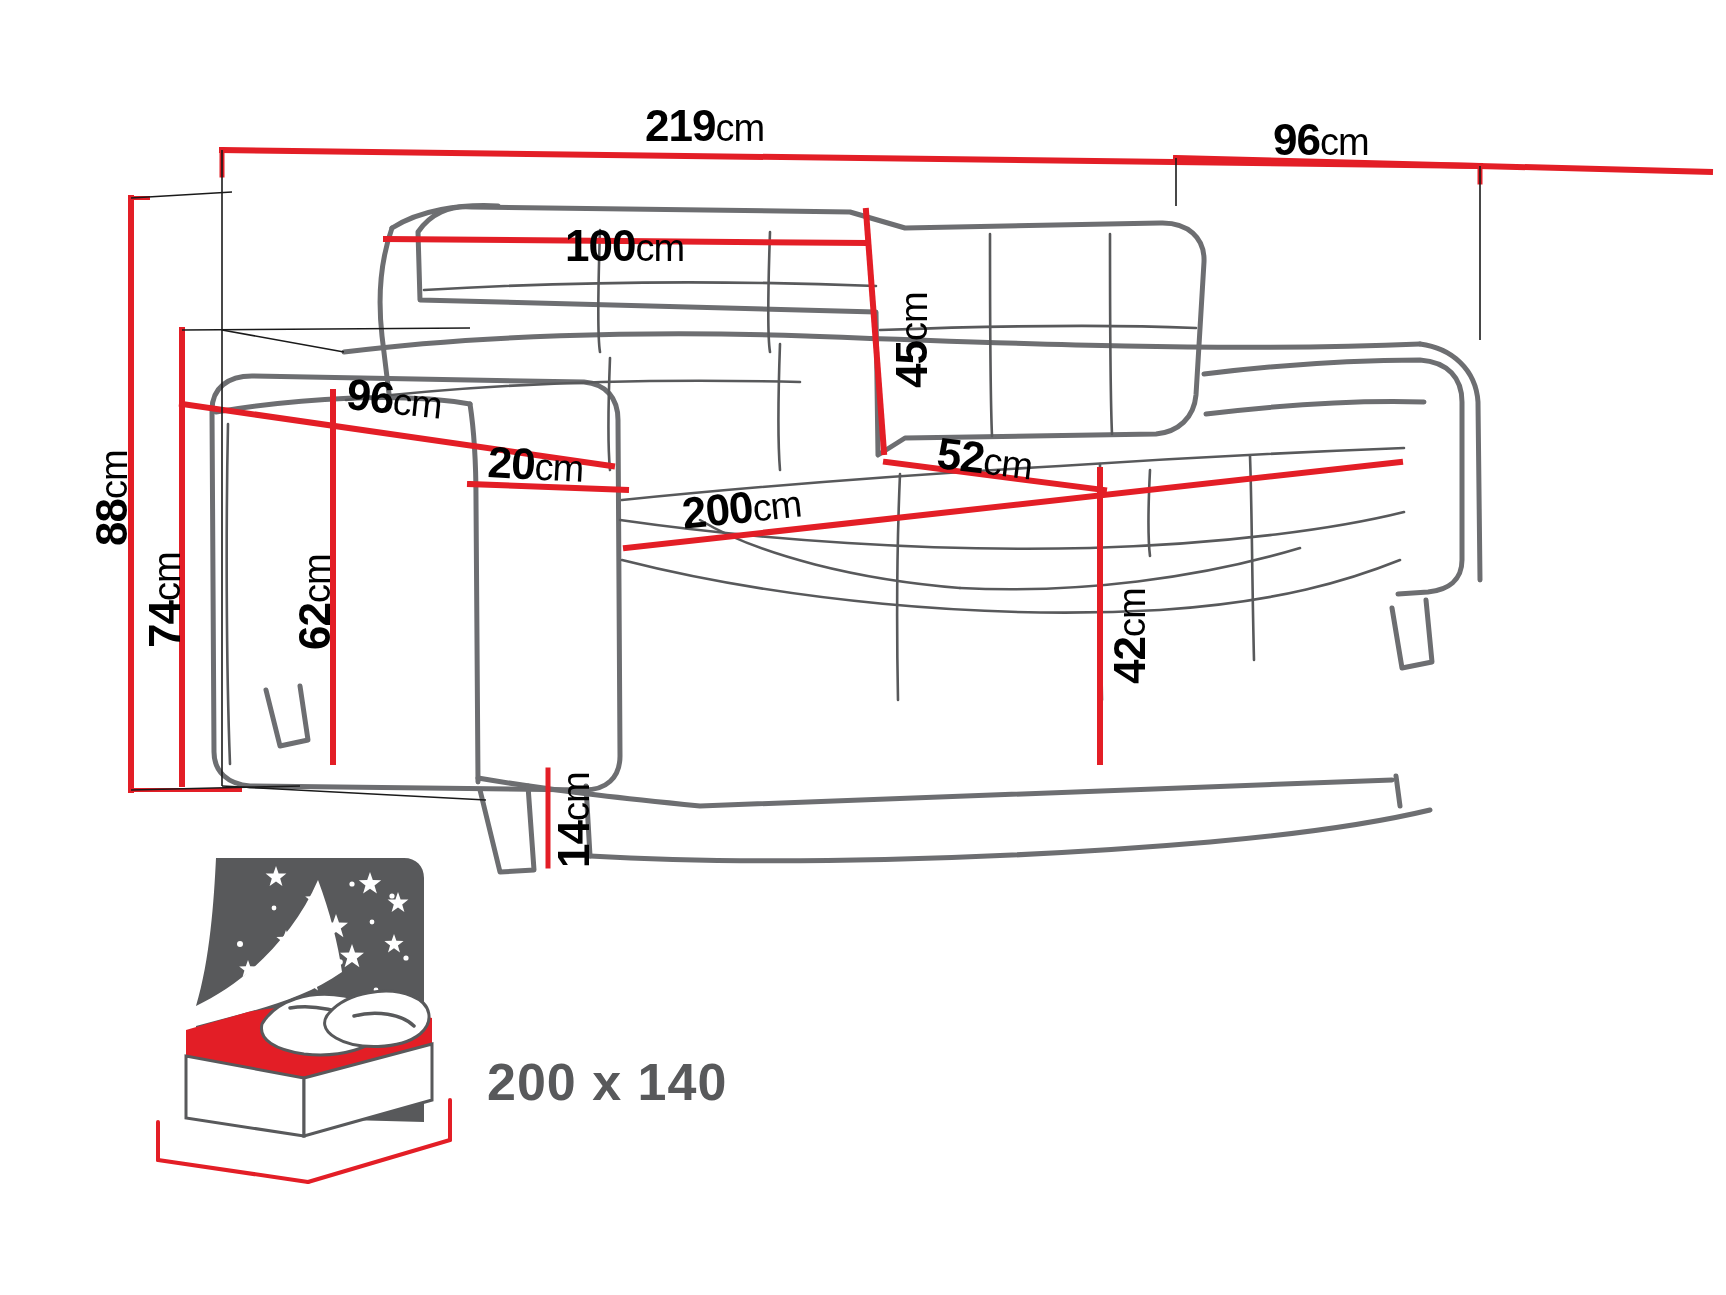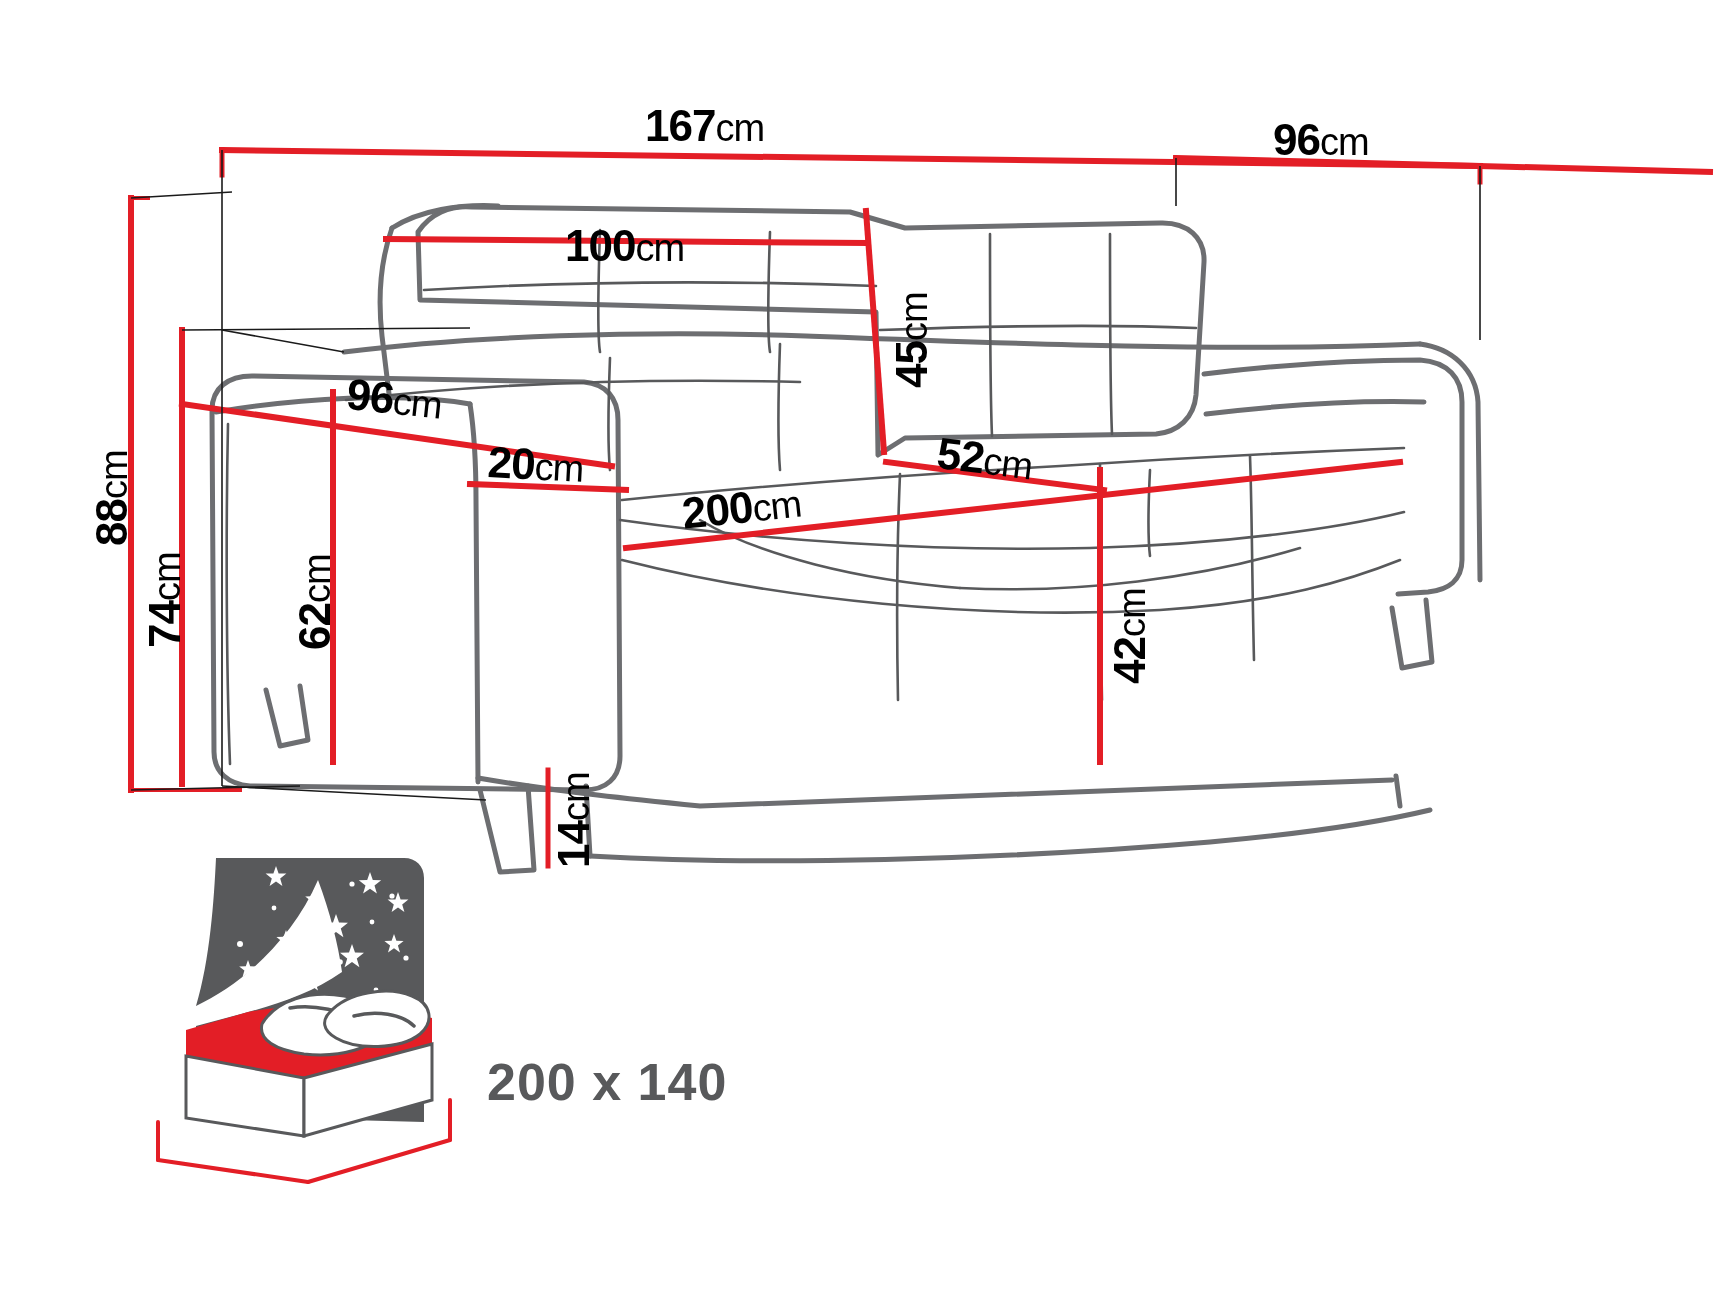--- a/index.html
+++ b/index.html
@@ -257,21 +257,21 @@
         <line x1="158" y1="1160" x2="308" y2="1182"></line>
         <line x1="308" y1="1182" x2="450" y2="1140"></line>
         <line x1="158" y1="1122" x2="158" y2="1160"></line>
         <line x1="450" y1="1100" x2="450" y2="1140"></line>
       </g>
     </g>
 
   </svg>
 
   <div class="dim-label" style="left:645px; top:104px;">
-    <span class="num">167</span><span class="unit">cm</span>
+    <span class="num">219</span><span class="unit">cm</span>
   </div>
 
   <div class="dim-label" style="left:1273px; top:118px;">
     <span class="num">96</span><span class="unit">cm</span>
   </div>
 
   <div class="dim-label" style="left:565px; top:198px;margin-top:26px;">
     <span class="num">100</span><span class="unit">cm</span>
   </div>
 

